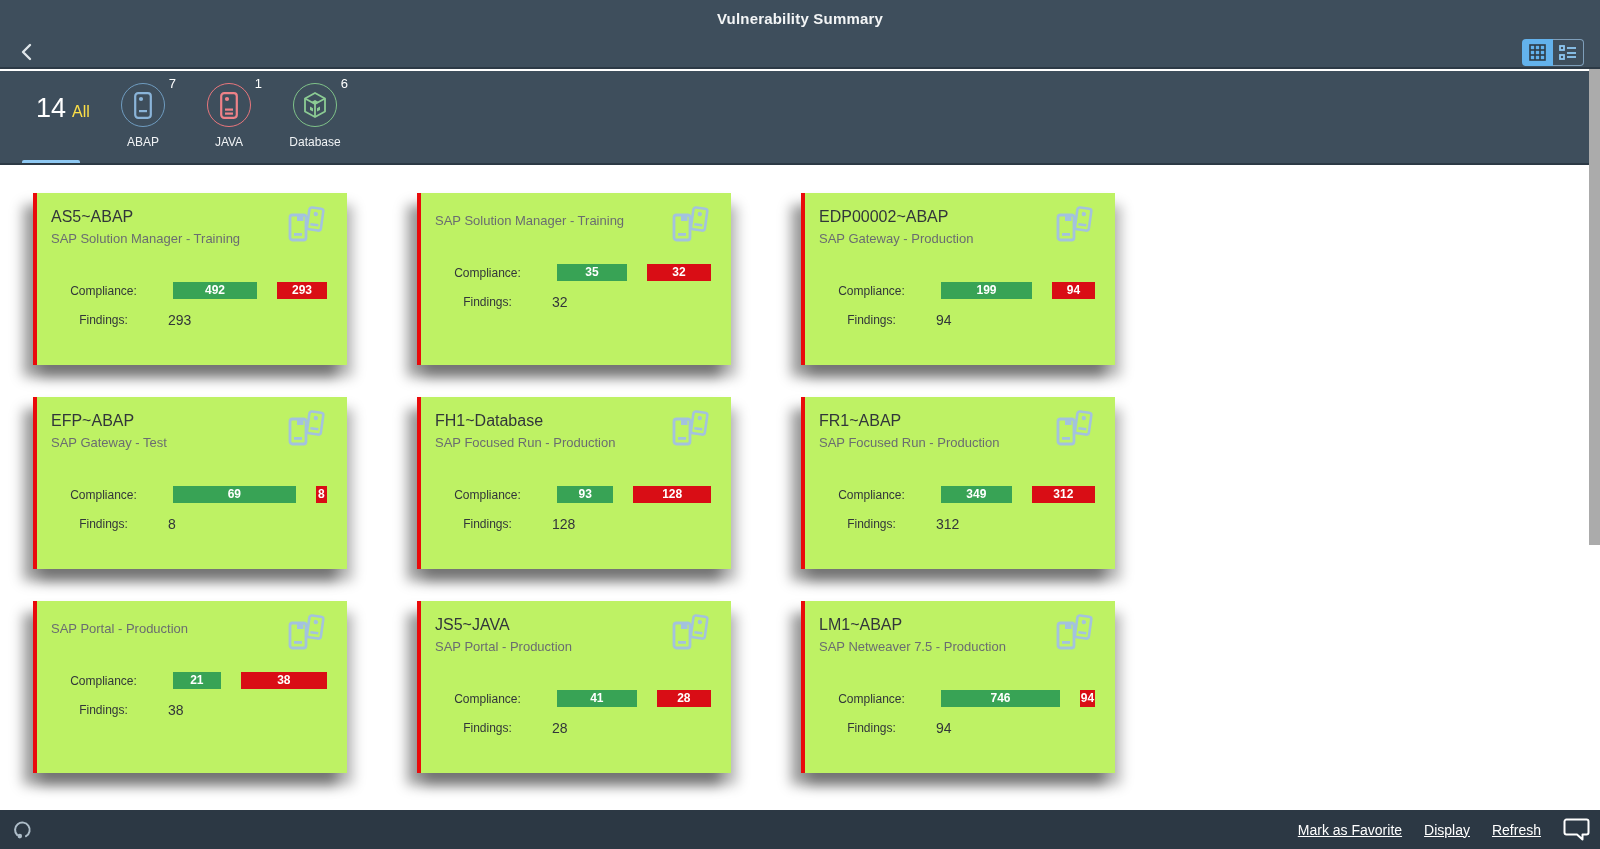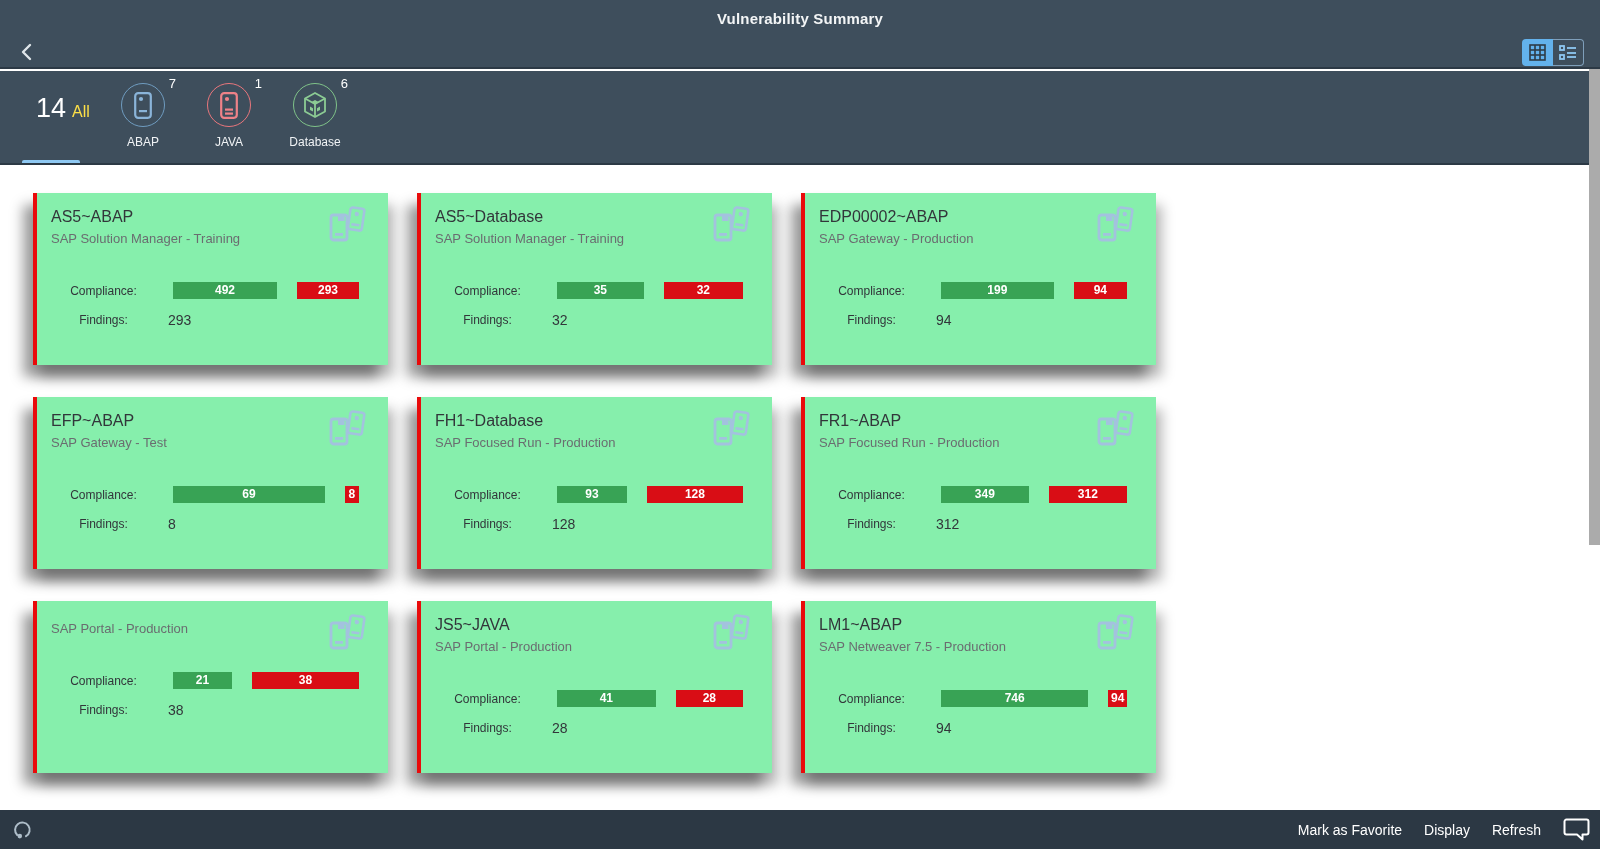--- a/index.html
+++ b/index.html
@@ -36,21 +36,21 @@
   .facet .cnt { position:absolute; top:-8px; right:-12px; color:#fff; font-size:13px; }
   .facet .lbl { margin-top:8px; color:#f0f3f5; font-size:12px; }
   .facet.abap { left:107px; } .facet.abap .ring { border:1px solid #6f9cc0; }
   .facet.java { left:193px; } .facet.java .ring { border:1px solid #e8767c; }
   .facet.db   { left:279px; } .facet.db .ring   { border:1px solid #7fc289; }
 
   
   .content { position:absolute; left:0; top:165px; width:1600px; height:645px; background:#fff; }
   .grid { position:absolute; left:33px; top:28px; display:grid;
     grid-template-columns:repeat(3,355px); column-gap:29px; row-gap:32px; }
-  .card { position:relative; width:355px; height:172px; background:#86efac;
+  .card { position:relative; width:314px; height:172px; background:#bef264;
     border-left:4px solid #e90b0b; padding:15px 20px 0 14px; cursor:pointer;
     box-shadow:-10px 12px 12px rgba(0,0,0,.38), 6px 12px 12px rgba(0,0,0,.28); }
   .card-title { font-size:16px; color:#32363a; }
   .card-subtitle { font-size:13px; color:#6a6d70; margin-top:5px; }
   .card-icon { position:absolute; top:13px; right:22px; }
 
   .row { display:flex; align-items:center; }
   .row.compliance { margin-top:36px; }
   .row.findings { margin-top:13px; }
   .row-label { width:105px; text-align:center; font-size:12px; color:#32363a; flex:0 0 105px; }
@@ -61,21 +61,21 @@
   .findings-value { margin-left:12px; font-size:14px; color:#32363a; }
 
   
   .scrollbar { position:absolute; right:0; top:69px; width:11px; height:741px; background:#fff; }
   .scroll-thumb { position:absolute; left:0; top:0; width:11px; height:476px; background:#ababab; }
 
   
   .footer { position:absolute; left:0; top:810px; width:1600px; height:39px;
     background:#2c3844; display:flex; align-items:center; }
   .footer-actions { position:absolute; right:10px; display:flex; align-items:center; gap:22px; }
-  .footer-link { color:#fff; font-size:14px; cursor:pointer; }
+  .footer-link { color:#fff; font-size:14px; cursor:pointer;text-decoration:underline; }
   .copilot { margin-left:10px; width:26px; height:26px; display:flex;
     align-items:center; justify-content:center; cursor:pointer; }
 </style>
 </head>
 <body>
 
 <div class="titlebar">
   <span class="title">Vulnerability Summary</span>
 </div>
 
@@ -188,21 +188,20 @@
             </div>
       </div>
     </div>
     <div class="row findings">
       <span class="row-label">Findings:</span>
       <span class="findings-value">293</span>
     </div>
   </div>
 
   <div class="card">
-    <div class="card-title">AS5~Database</div>
     <div class="card-subtitle">SAP Solution Manager - Training</div>
     <span class="card-icon">
       <svg width="38" height="36" viewBox="0 0 38 36">
         <g transform="rotate(8 28 14)">
           <rect x="21" y="2" width="14" height="22" rx="2.5" fill="none" stroke="#a3c2de" stroke-width="2.6"></rect>
           <circle cx="28" cy="8" r="2.2" fill="#a3c2de"></circle>
           <rect x="24" y="17.5" width="8" height="2.6" fill="#a3c2de"></rect>
         </g>
         <rect x="3" y="9" width="16" height="25" rx="2.5" fill="none" stroke="#a3c2de" stroke-width="2.8"></rect>
         <rect x="10" y="9" width="6.5" height="6" fill="#a3c2de"></rect>

